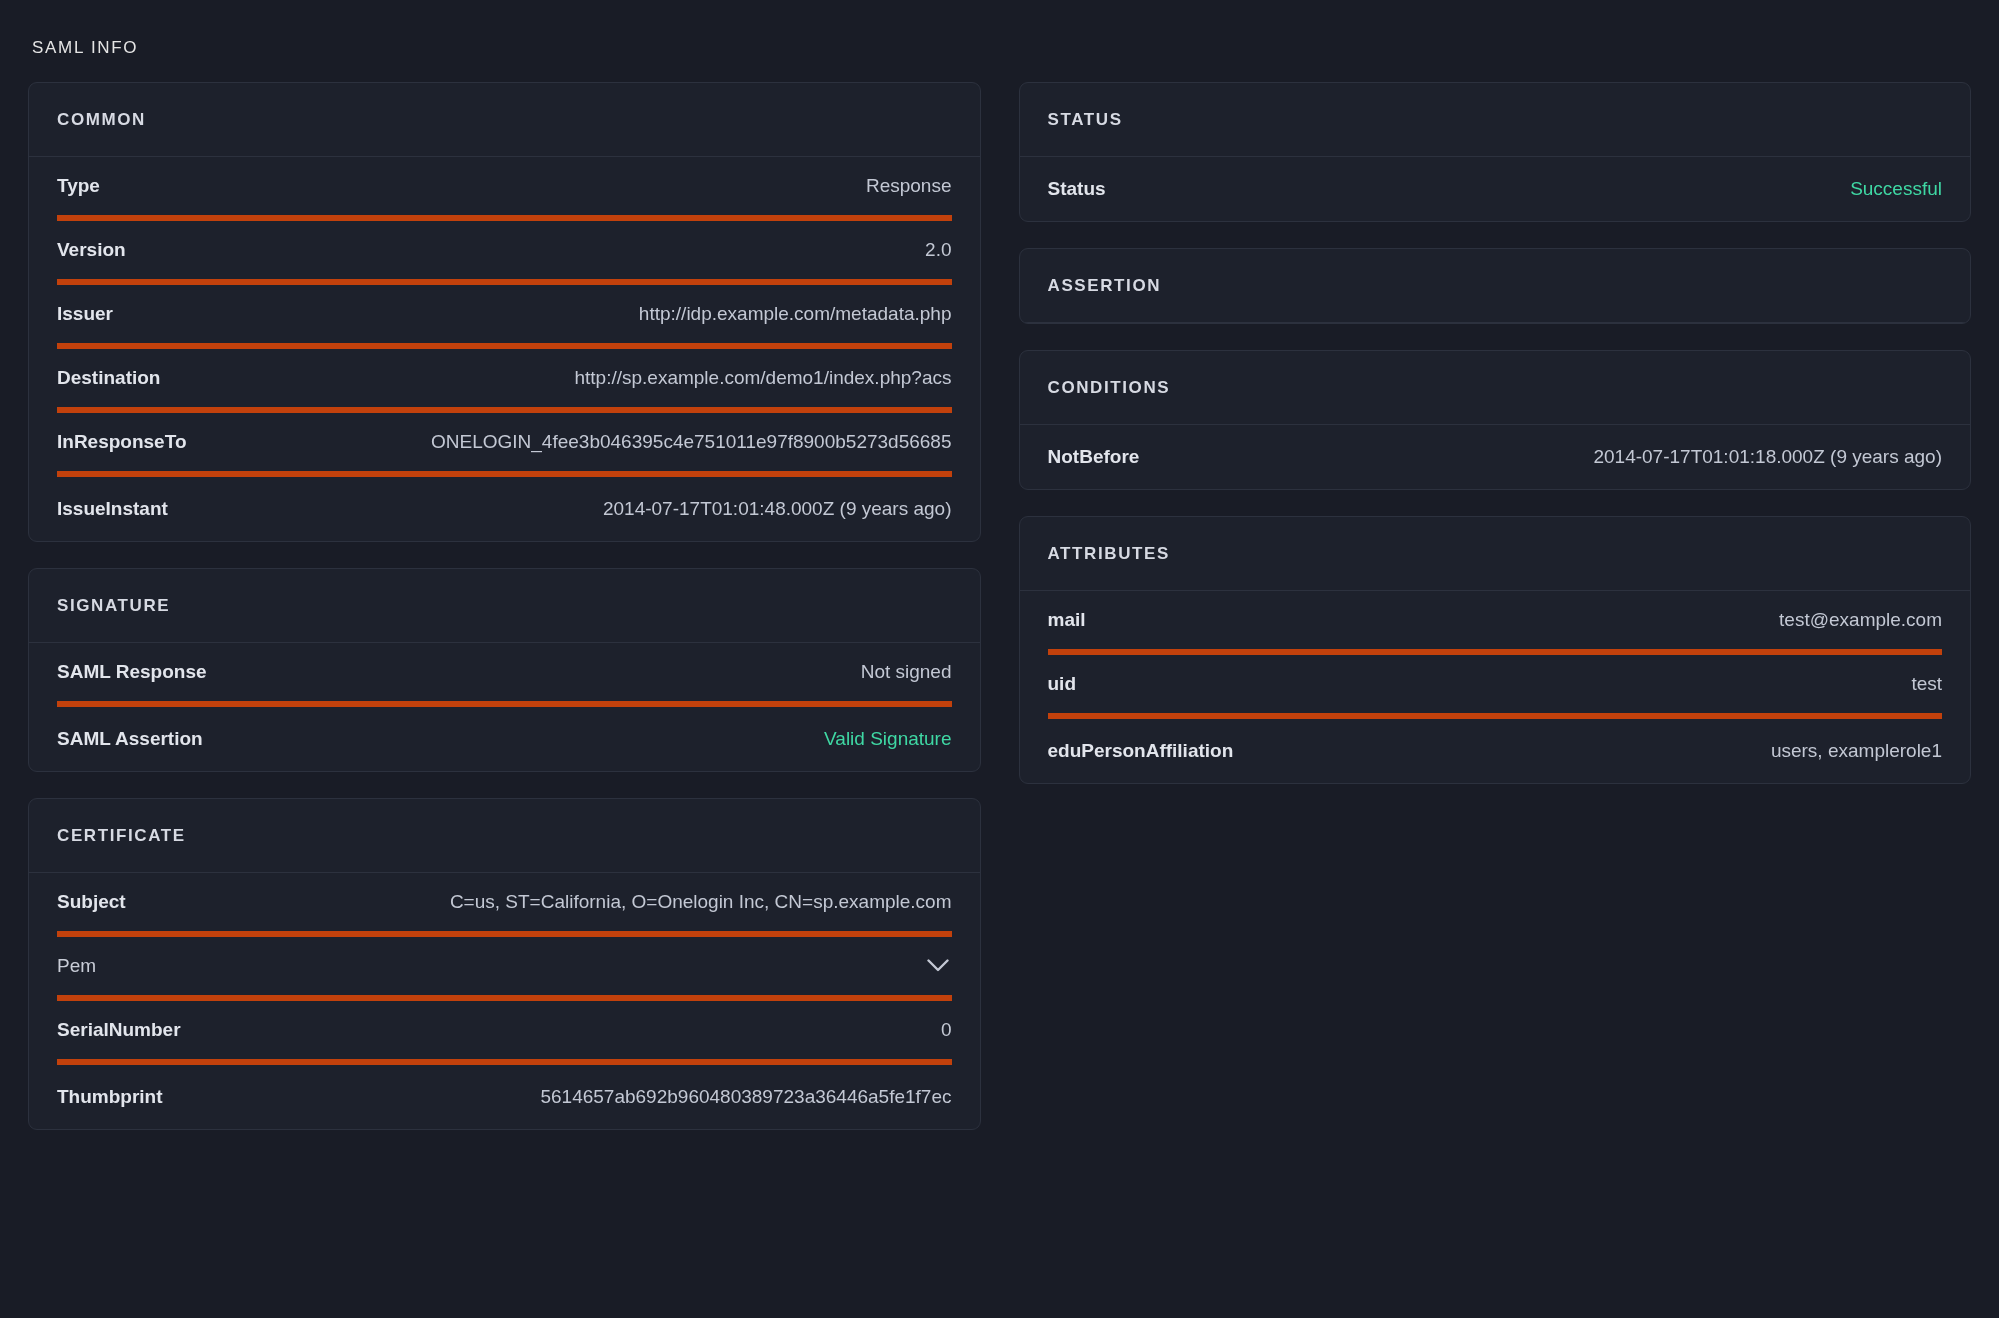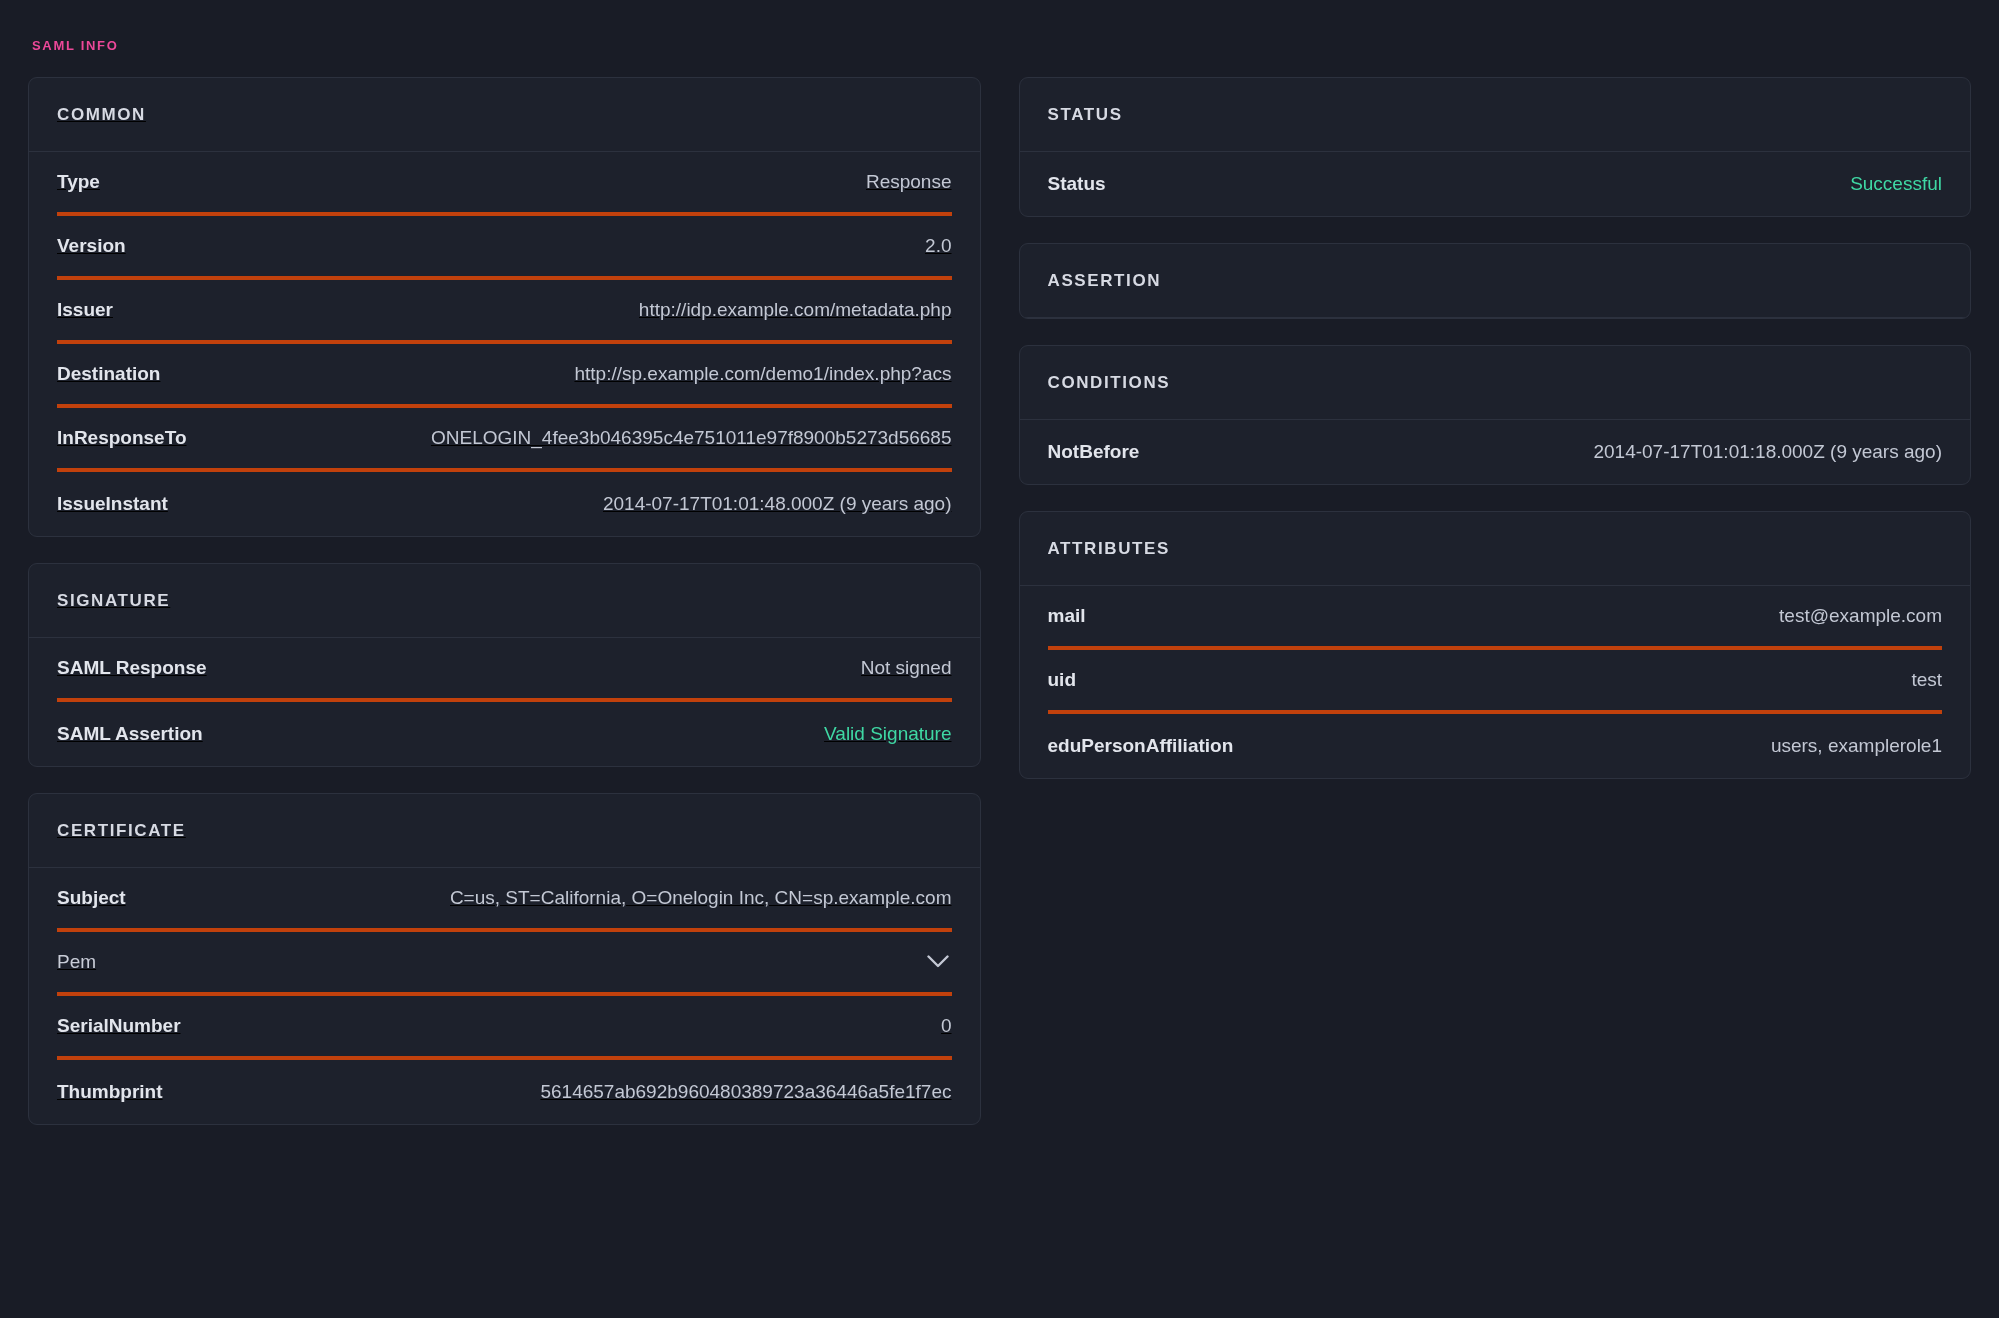--- a/index.html
+++ b/index.html
@@ -14,40 +14,40 @@
 
   .page {
     width: 1999px;
     height: 1318px;
     background: #191c26;
     padding: 26px 28px 0 28px;
     position: relative;
   }
 
   .page-title {
-    font-size: 13px;
-    font-weight: 700;
+    font-size: 17px;
+    font-weight: 400;
     letter-spacing: 1.7px;
-    color: #ec4899;
+    color: #e5e5e5;
     text-transform: uppercase;
     margin: 12px 0 24px 4px;
   }
 
   .columns {
     display: flex;
     gap: 38px;
     align-items: flex-start;
   }
 
   .col {
     display: flex;
     flex-direction: column;
     gap: 26px;
   }
-  .col-left  { width: 955px; text-decoration: underline; }
+  .col-left  { width: 955px; }
   .col-right { width: 955px; }
 
   .card {
     background: #1d212c;
     border: 1px solid #2c313e;
     border-radius: 9px;
     overflow: hidden;
   }
 
   .card-header {
@@ -66,21 +66,21 @@
   .card-body {
     padding: 0 28px;
   }
 
   .row {
     display: flex;
     align-items: center;
     justify-content: space-between;
     gap: 20px;
     height: 64px;
-    border-bottom: 4px solid #c2410c;
+    border-bottom: 6px solid #c2410c;
   }
   .row:last-child { border-bottom: none; }
 
   .row-label {
     font-size: 19px;
     font-weight: 700;
     color: #e2e5ec;
     white-space: nowrap;
     flex: 0 0 auto;
   }

